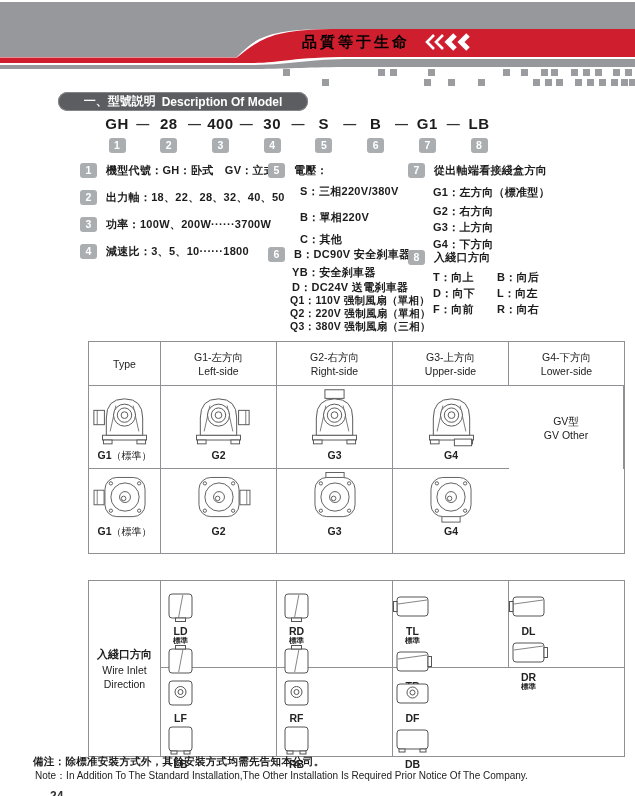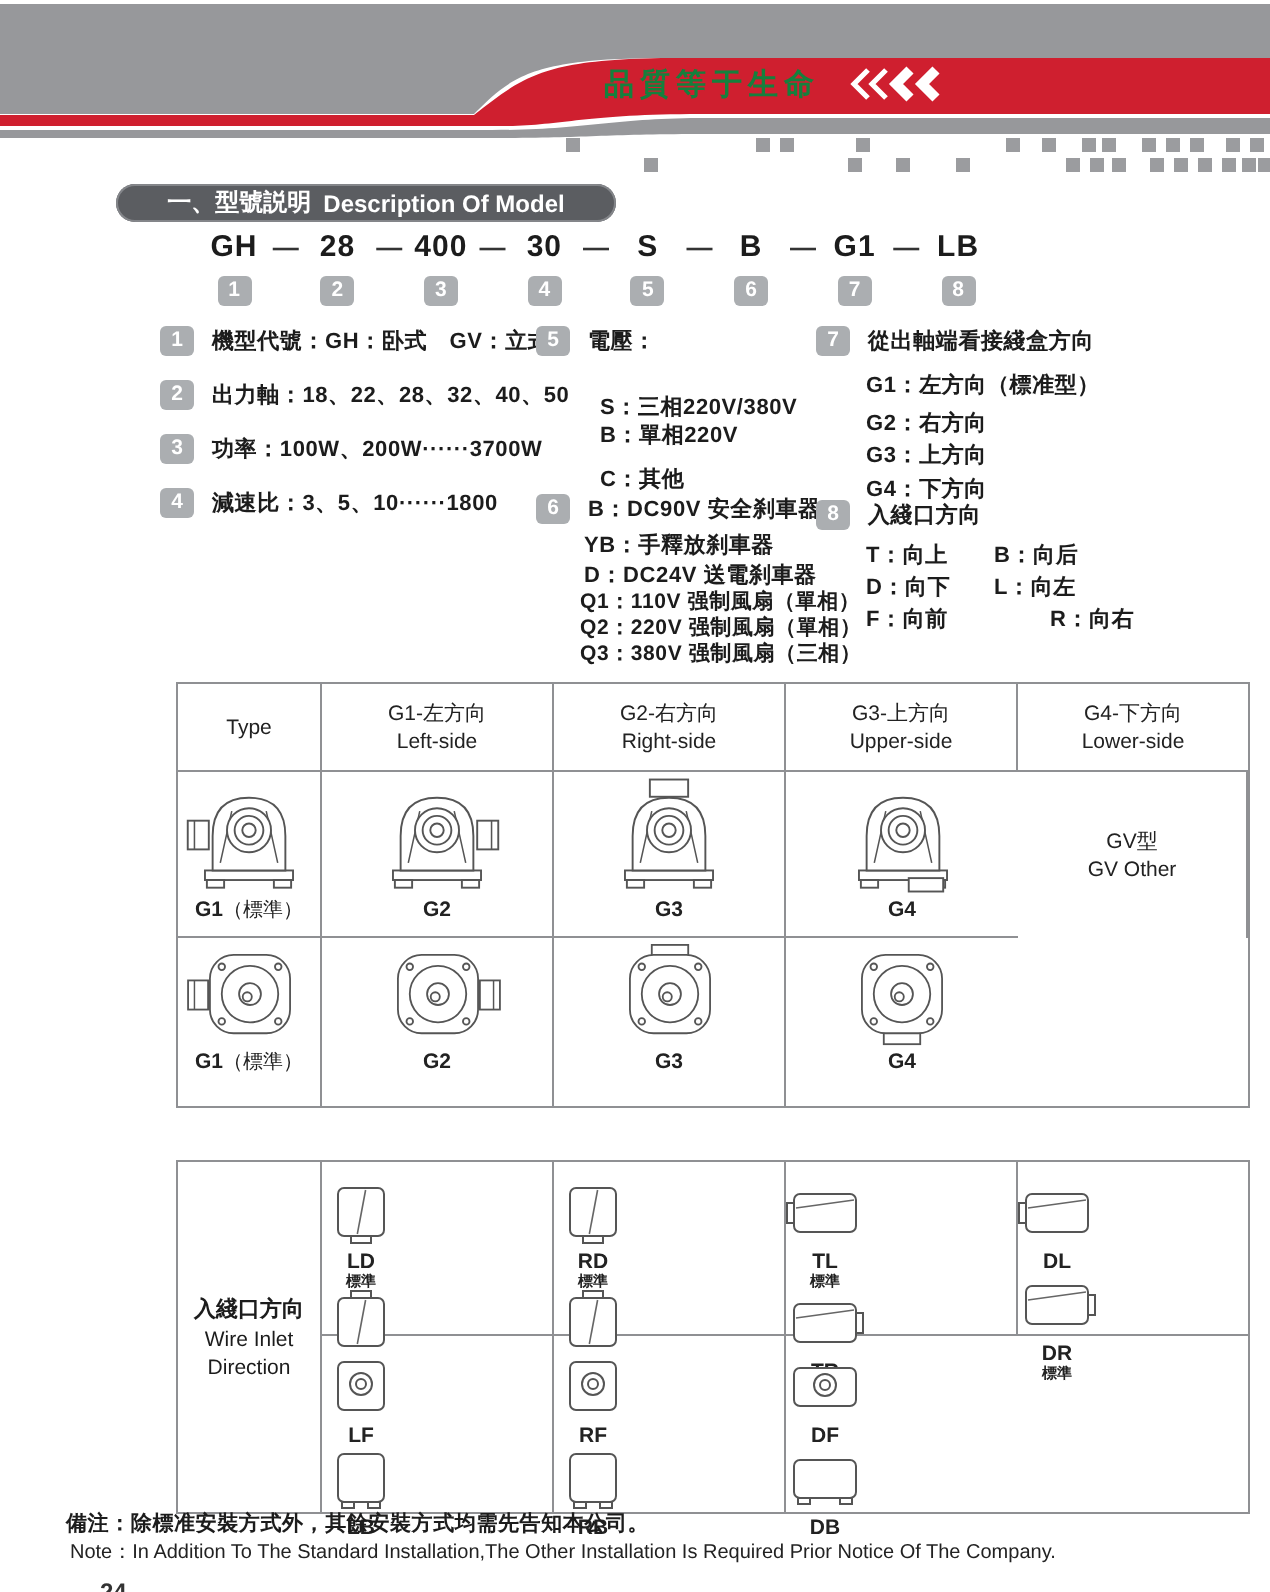--- a/index.html
+++ b/index.html
@@ -1,21 +1,21 @@
 <!DOCTYPE html>
 <html><head>
 <meta charset="utf-8">
 <style>
   html,body{margin:0;padding:0;background:#e8e8e8;}
   .page{position:relative;width:635px;height:796px;background:#ffffff;overflow:hidden;
         font-family:"Liberation Sans","DejaVu Sans",sans-serif;color:#1c1c1c;}
   .hdr-svg{position:absolute;left:0;top:0;}
   .banner-row{position:absolute;left:302px;top:31px;width:215px;height:22px;
               display:flex;align-items:center;gap:14px;}
-  .banner-text{color:#15803d;font-size:15px;font-weight:bold;letter-spacing:3px;white-space:nowrap;}
+  .banner-text{color:#000000;font-size:15px;font-weight:bold;letter-spacing:3px;white-space:nowrap;}
   .decor{position:absolute;left:0;top:0;width:635px;height:796px;pointer-events:none;}
   .sq{position:absolute;width:7px;height:7px;background:#9b9c9f;}
   .title-pill{position:absolute;left:58px;top:92px;width:250px;height:19px;background:#5b5d61;
               border-radius:11px;display:flex;align-items:center;justify-content:center;gap:6px;
               color:#fff;font-size:12px;font-weight:bold;box-shadow:0 0 0 1px #84868a inset;}
   .model-row{position:absolute;left:99px;top:115px;width:398px;display:flex;align-items:flex-start;}
   .mseg{width:36px;display:flex;flex-direction:column;align-items:center;}
   .mseg .code{font-size:15px;font-weight:bold;letter-spacing:.5px;}
   .mdash{flex:1;text-align:center;font-size:13px;font-weight:bold;color:#333;line-height:17px;}
   .numbox{width:17px;height:15px;background:#abaeb1;border-radius:3px;color:#fff;
@@ -160,28 +160,28 @@
   </div>
   <div class="spec-item" style="left:80px;top:244px;">
     <span class="numbox">4</span>
     <span class="spec-text">減速比：3、5、10······1800</span>
   </div>
 
   <div class="spec-item" style="left:268px;top:163px;">
     <span class="numbox">5</span>
     <span class="spec-text">電壓：</span>
   </div>
-  <div class="spec-line" style="left:300px;top:196px;">S：三相220V/380V</div>
+  <div class="spec-line" style="left:300px;top:184px;">S：三相220V/380V</div>
   <div class="spec-line" style="left:300px;top:210px;">B：單相220V</div>
   <div class="spec-line" style="left:300px;top:232px;">C：其他</div>
   <div class="spec-item" style="left:268px;top:247px;">
     <span class="numbox">6</span>
     <span class="spec-text">B：DC90V 安全刹車器</span>
   </div>
-  <div class="spec-line" style="left:292px;top:265px;">YB：手釋放刹車器</div>
+  <div class="spec-line" style="left:292px;top:265px;">YB：安全刹車器</div>
   <div class="spec-line" style="left:292px;top:280px;">D：DC24V 送電刹車器</div>
   <div class="spec-line small" style="left:290px;top:294px;">Q1：110V 强制風扇（單相）</div>
   <div class="spec-line small" style="left:290px;top:307px;">Q2：220V 强制風扇（單相）</div>
   <div class="spec-line small" style="left:290px;top:320px;">Q3：380V 强制風扇（三相）</div>
 
   <div class="spec-item" style="left:408px;top:163px;">
     <span class="numbox">7</span>
     <span class="spec-text">從出軸端看接綫盒方向</span>
   </div>
   <div class="spec-line" style="left:433px;top:185px;">G1：左方向（標准型）</div>
@@ -190,21 +190,21 @@
   <div class="spec-line" style="left:433px;top:237px;">G4：下方向</div>
   <div class="spec-item" style="left:408px;top:250px;">
     <span class="numbox">8</span>
     <span class="spec-text">入綫口方向</span>
   </div>
   <div class="spec-line" style="left:433px;top:270px;">T：向上</div>
   <div class="spec-line" style="left:497px;top:270px;">B：向后</div>
   <div class="spec-line" style="left:433px;top:286px;">D：向下</div>
   <div class="spec-line" style="left:497px;top:286px;">L：向左</div>
   <div class="spec-line" style="left:433px;top:302px;">F：向前</div>
-  <div class="spec-line" style="left:497px;top:302px;margin-left:28px;">R：向右</div>
+  <div class="spec-line" style="left:497px;top:302px;">R：向右</div>
 
   <div class="tbl table1">
     <div class="cell hcell">
         <span>Type</span>
       </div>
     <div class="cell hcell">
         <span>G1-左方向</span>
         <span>Left-side</span>
       </div>
     <div class="cell hcell">

